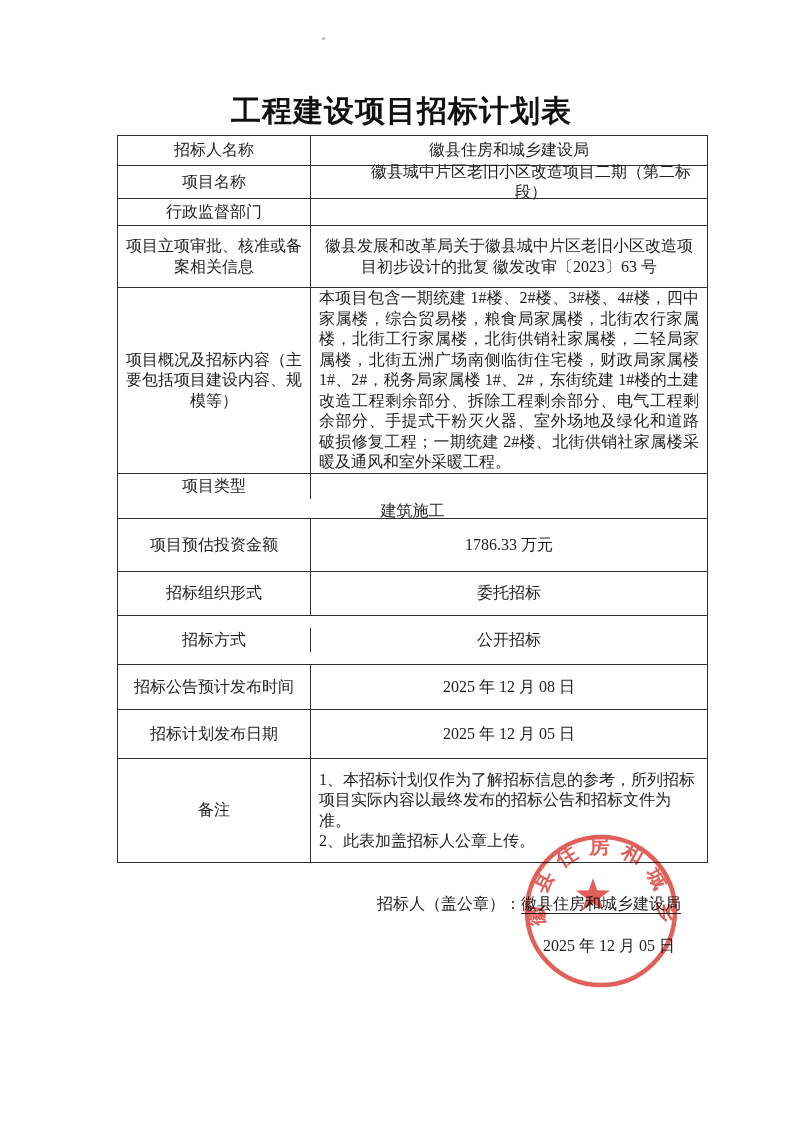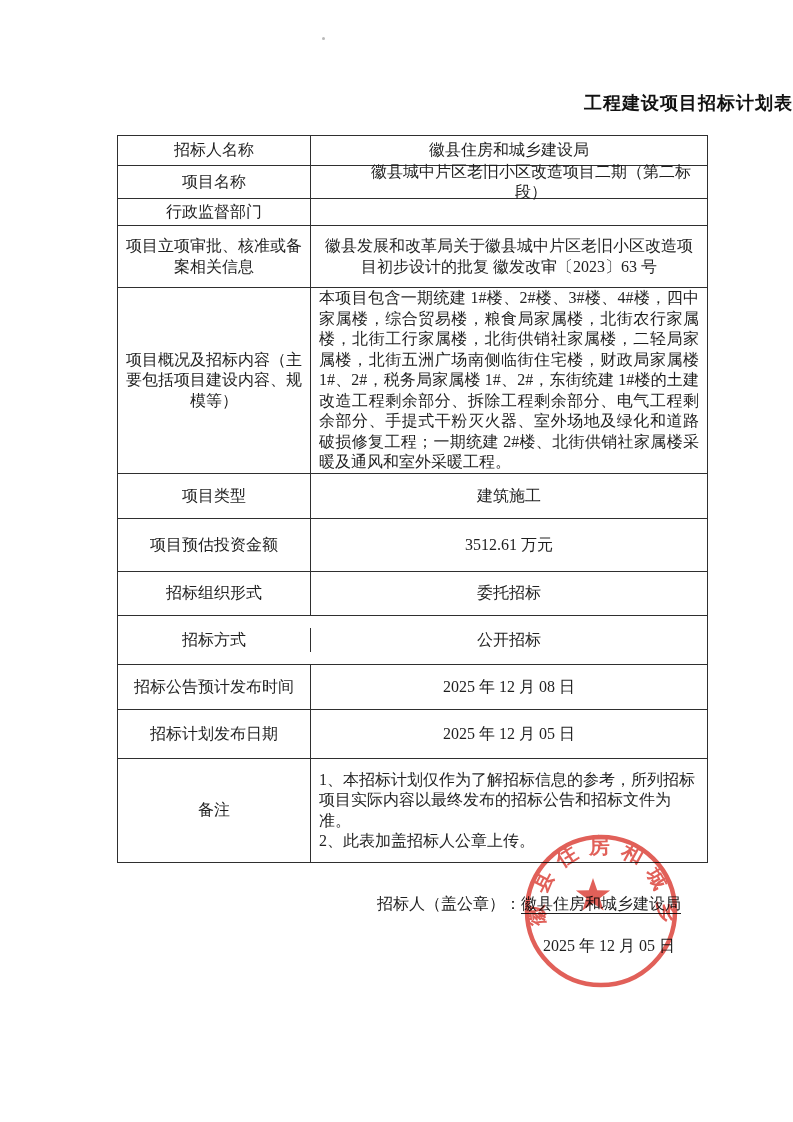--- a/index.html
+++ b/index.html
@@ -19,24 +19,24 @@
     left: 322px; top: 37px;
     width: 3px; height: 3px;
     background: #8a8a8a;
     border-radius: 50%;
     opacity: .6;
   }
   .doc-title {
     position: absolute;
     top: 91px; left: 0;
     width: 100%;
-    text-align: right;
+    text-align: center;
     font-family: "Liberation Sans", "DejaVu Sans", sans-serif;
     font-weight: 700;
-    font-size: 18px;
+    font-size: 30px;
     letter-spacing: 1px;
     color: #111;
     padding-left: 10px;
   }
   .doc-table {
     position: absolute;
     left: 117px; top: 135px;
     width: 591px;
     border: 1px solid #2f2f2f;
   }
@@ -61,21 +61,21 @@
     justify-content: flex-start;
     text-align: justify;
   }
   .cell.val.prelines { white-space: pre-line; text-align: left; }
   
   .r0  { height: 29px; }
   .r1  { height: 33px; gap: 44px; }
   .r2  { height: 27px; }
   .r3  { height: 62px; }
   .r4  { height: 186px; }
-  .r5  { height: 45px; }
+  .r5  { height: 45px; flex-direction: column; }
   .r6  { height: 53px; }
   .r7  { height: 44px; }
   .r8  { height: 49px; align-items: center; }
   .r9  { height: 45px; }
   .r10 { height: 49px; }
   .r11 { height: 104px; }
   .signature {
     position: absolute;
     top: 893px;
     right: 112px;
@@ -125,21 +125,21 @@
     <div class="t-row r4">
       <div class="cell lbl">项目概况及招标内容（主要包括项目建设内容、规模等）</div>
       <div class="cell val left">本项目包含一期统建 1#楼、2#楼、3#楼、4#楼，四中家属楼，综合贸易楼，粮食局家属楼，北街农行家属楼，北街工行家属楼，北街供销社家属楼，二轻局家属楼，北街五洲广场南侧临街住宅楼，财政局家属楼 1#、2#，税务局家属楼 1#、2#，东街统建 1#楼的土建改造工程剩余部分、拆除工程剩余部分、电气工程剩余部分、手提式干粉灭火器、室外场地及绿化和道路破损修复工程；一期统建 2#楼、北街供销社家属楼采暖及通风和室外采暖工程。</div>
     </div>
     <div class="t-row r5">
       <div class="cell lbl">项目类型</div>
       <div class="cell val">建筑施工</div>
     </div>
     <div class="t-row r6">
       <div class="cell lbl">项目预估投资金额</div>
-      <div class="cell val">3512.61 万元</div>
+      <div class="cell val">1786.33 万元</div>
     </div>
     <div class="t-row r7">
       <div class="cell lbl">招标组织形式</div>
       <div class="cell val">委托招标</div>
     </div>
     <div class="t-row r8">
       <div class="cell lbl">招标方式</div>
       <div class="cell val">公开招标</div>
     </div>
     <div class="t-row r9">

